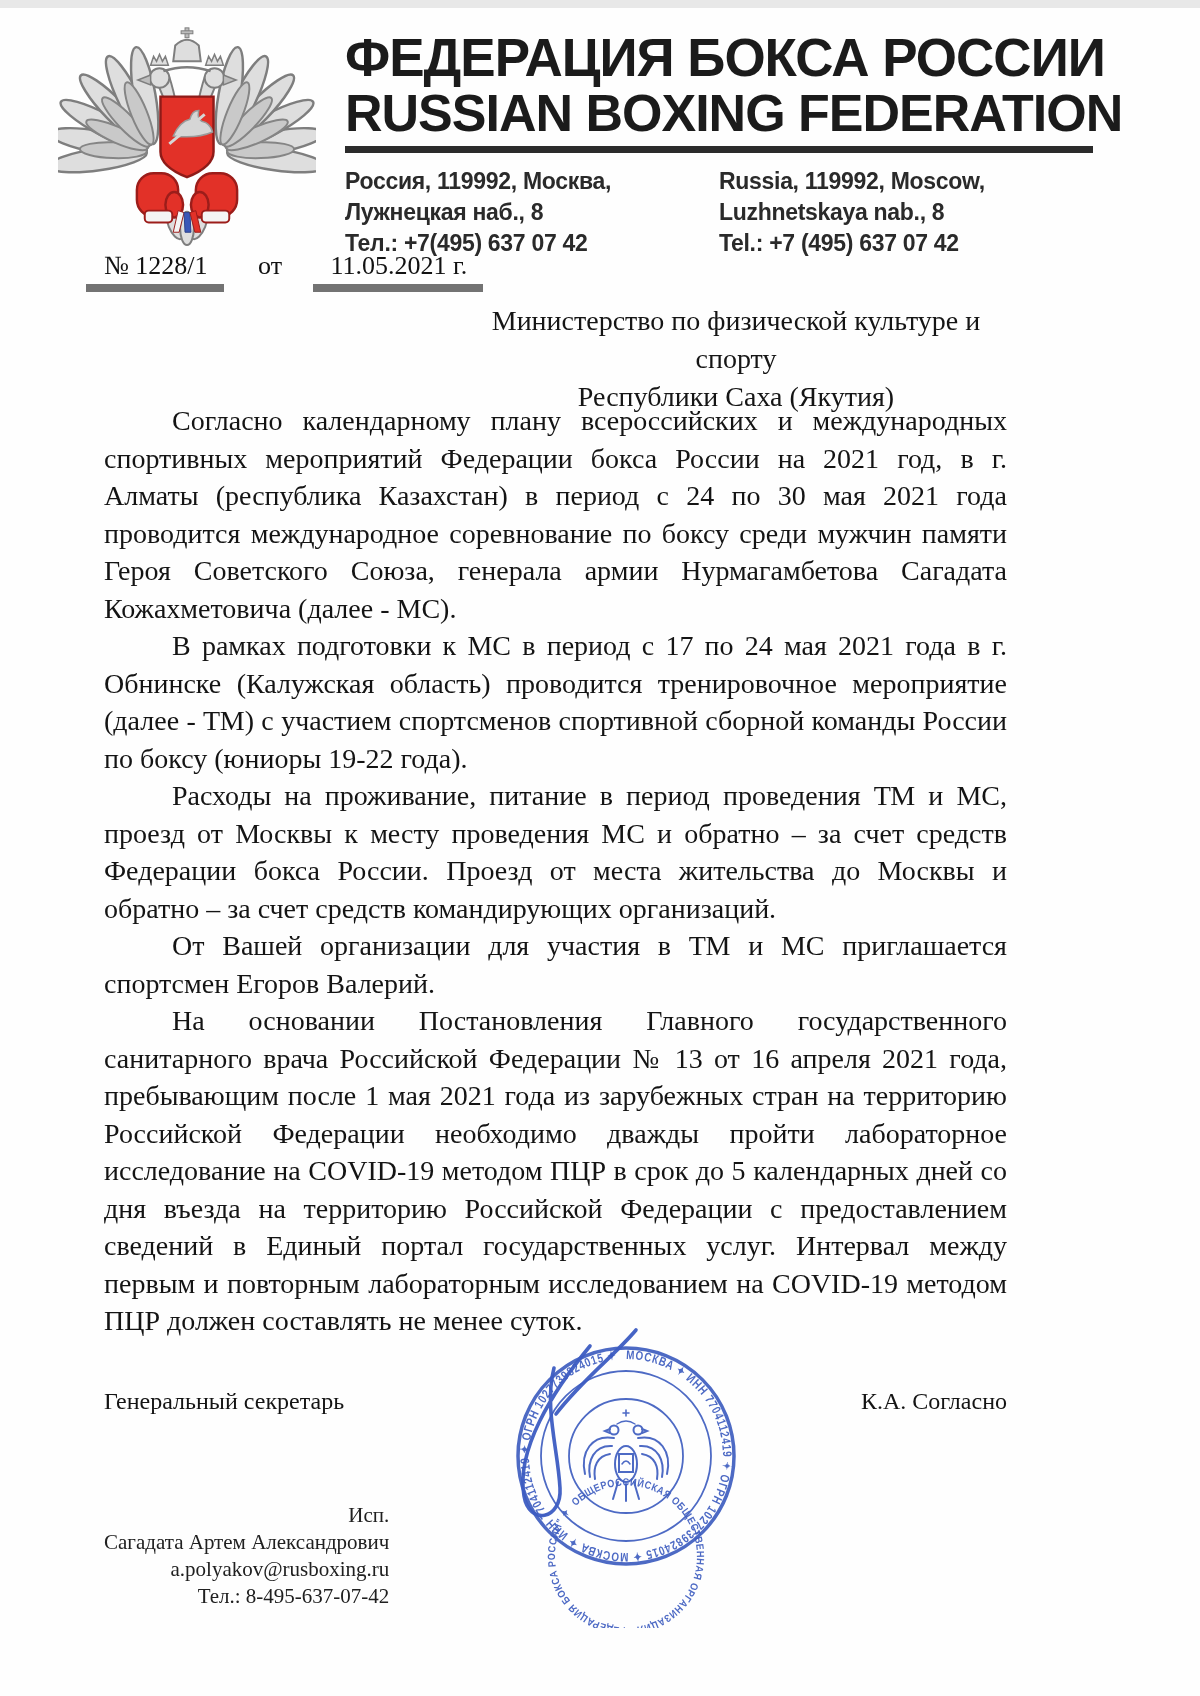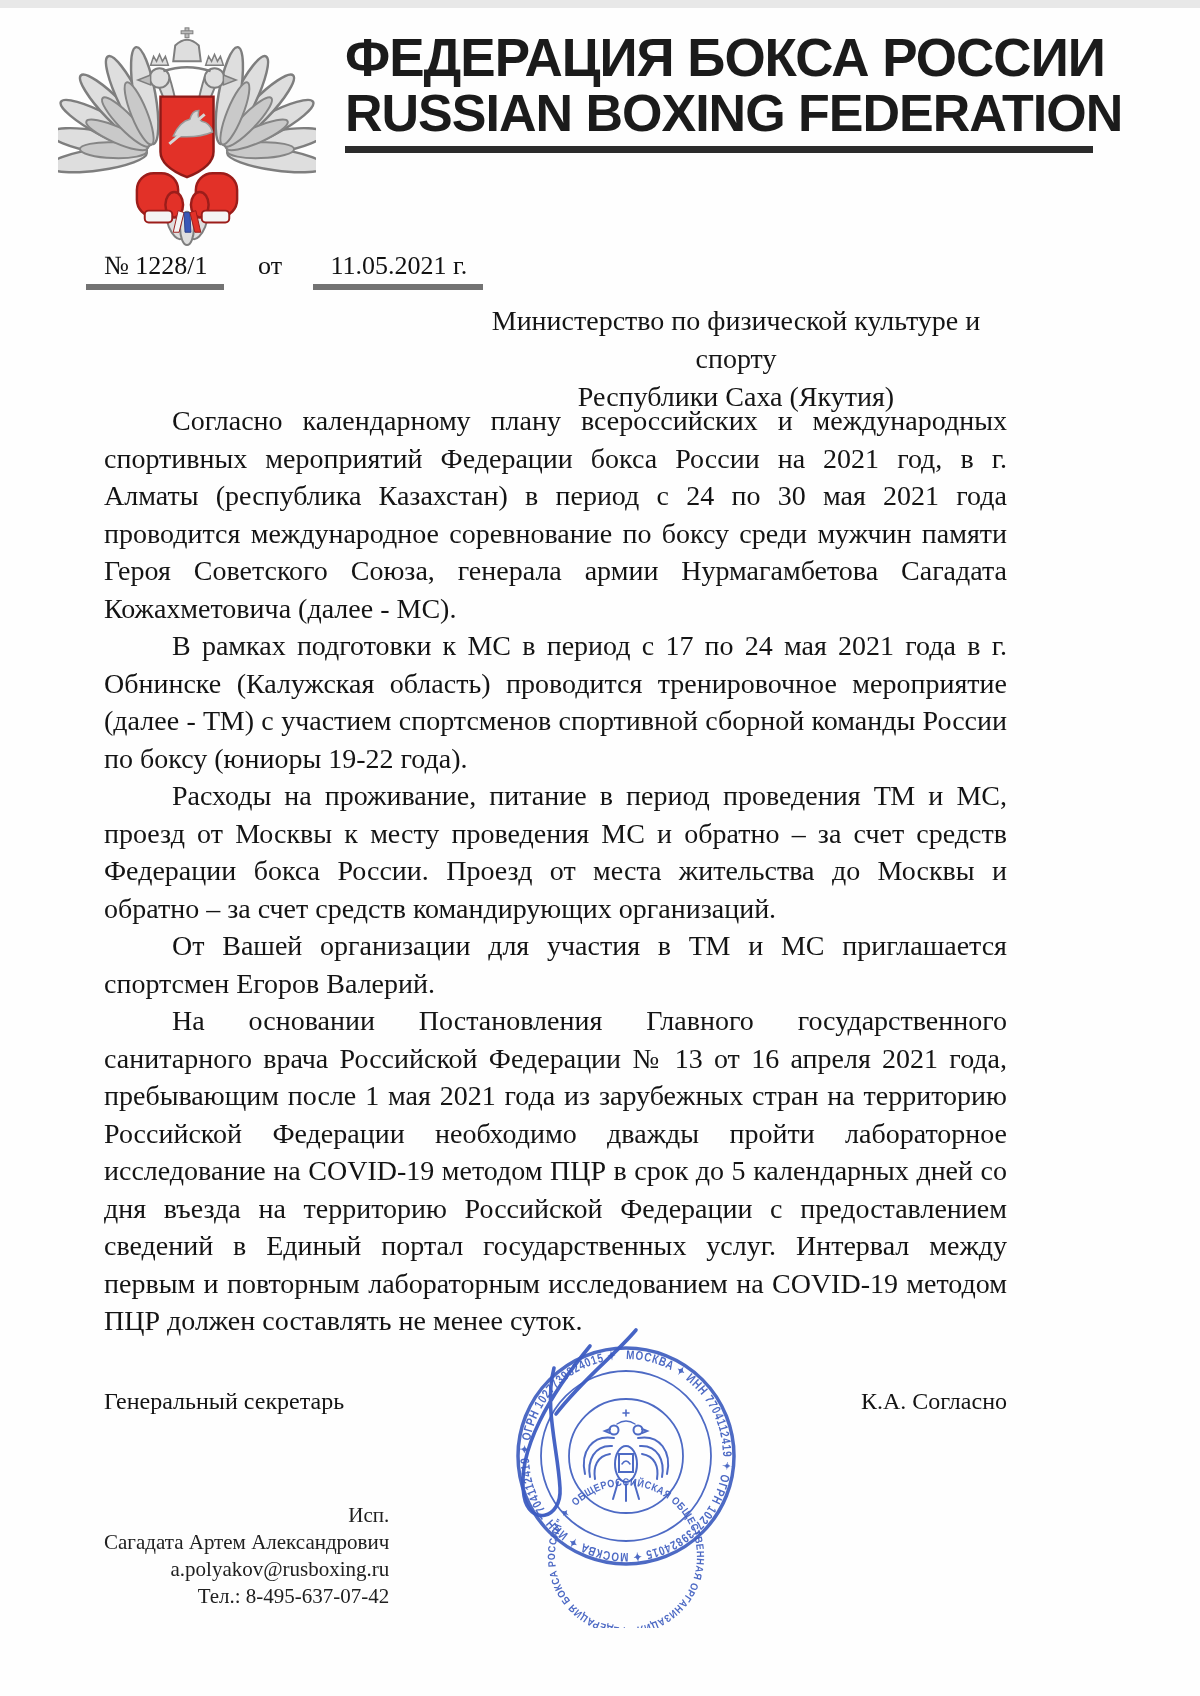--- a/index.html
+++ b/index.html
@@ -18,21 +18,21 @@
   .title-en{
     font-family:"Liberation Sans", sans-serif; font-weight:800;
     font-size:52px; line-height:1.08; color:#1b1b1b; white-space:nowrap; letter-spacing:-1px;text-align:right;
   }
   .head-divider{height:7px; background:#2b2b2b; margin-top:5px; width:100%;}
   .addresses{display:flex; margin-top:13px;}
   .addr{width:410px; font-family:"Liberation Sans", sans-serif; font-weight:700;
         font-size:23px; line-height:31px; color:#2a2a2a; letter-spacing:-0.3px;}
   
   .ref-line{position:absolute; left:86px; top:243px; font-size:26px; color:#111;}
-  .ref-underline{display:inline-block; border-bottom:6px solid #737373; padding:0 16px 3px 18px;}
+  .ref-underline{display:inline-block; border-bottom:8px solid #737373; padding:0 16px 3px 18px;}
   .ref-prep{display:inline-block; margin:0 24px 0 28px;}
   
   .addressee{
     position:absolute; left:462px; top:294px; width:548px;
     text-align:center; font-size:28px; line-height:38px; color:#151515;
   }
   
   .body-text{
     position:absolute; left:104px; top:394px; width:903px;
     font-size:28px; line-height:37.5px; text-align:justify; color:#141414;
@@ -116,20 +116,32 @@
       <path d="M-9,0 L-14,22 L-8,22 L-3,2 Z" fill="#f4f4f4" stroke="#9c1d1a" stroke-width="1"></path>
       <path d="M-3,2 L-2,22 L4,22 L3,2 Z" fill="#3a57b8" stroke="#2c418a" stroke-width="1"></path>
       <path d="M3,2 L8,22 L14,22 L9,0 Z" fill="#e23128" stroke="#9c1d1a" stroke-width="1"></path>
     </g>
   </svg>
 
   <div class="head-text">
     <div class="title-ru">ФЕДЕРАЦИЯ БОКСА РОССИИ</div>
     <div class="title-en">RUSSIAN BOXING FEDERATION</div>
     <div class="head-divider"></div>
+    <div class="addresses">
+      <div class="addr">
+        <div>Россия, 119992, Москва,</div>
+        <div>Лужнецкая наб., 8</div>
+        <div>Тел.: +7(495) 637 07 42</div>
+      </div>
+      <div class="addr">
+        <div>Russia, 119992, Moscow,</div>
+        <div>Luzhnetskaya nab., 8</div>
+        <div>Tel.: +7 (495) 637 07 42</div>
+      </div>
+    </div>
   </div>
 
   <div class="ref-line">
     <span class="ref-underline">№ 1228/1</span>
     <span class="ref-prep">от</span>
     <span class="ref-underline">11.05.2021 г.</span>
   </div>
 
   <div class="addressee">
     <div>Министерство по физической культуре и спорту</div>

